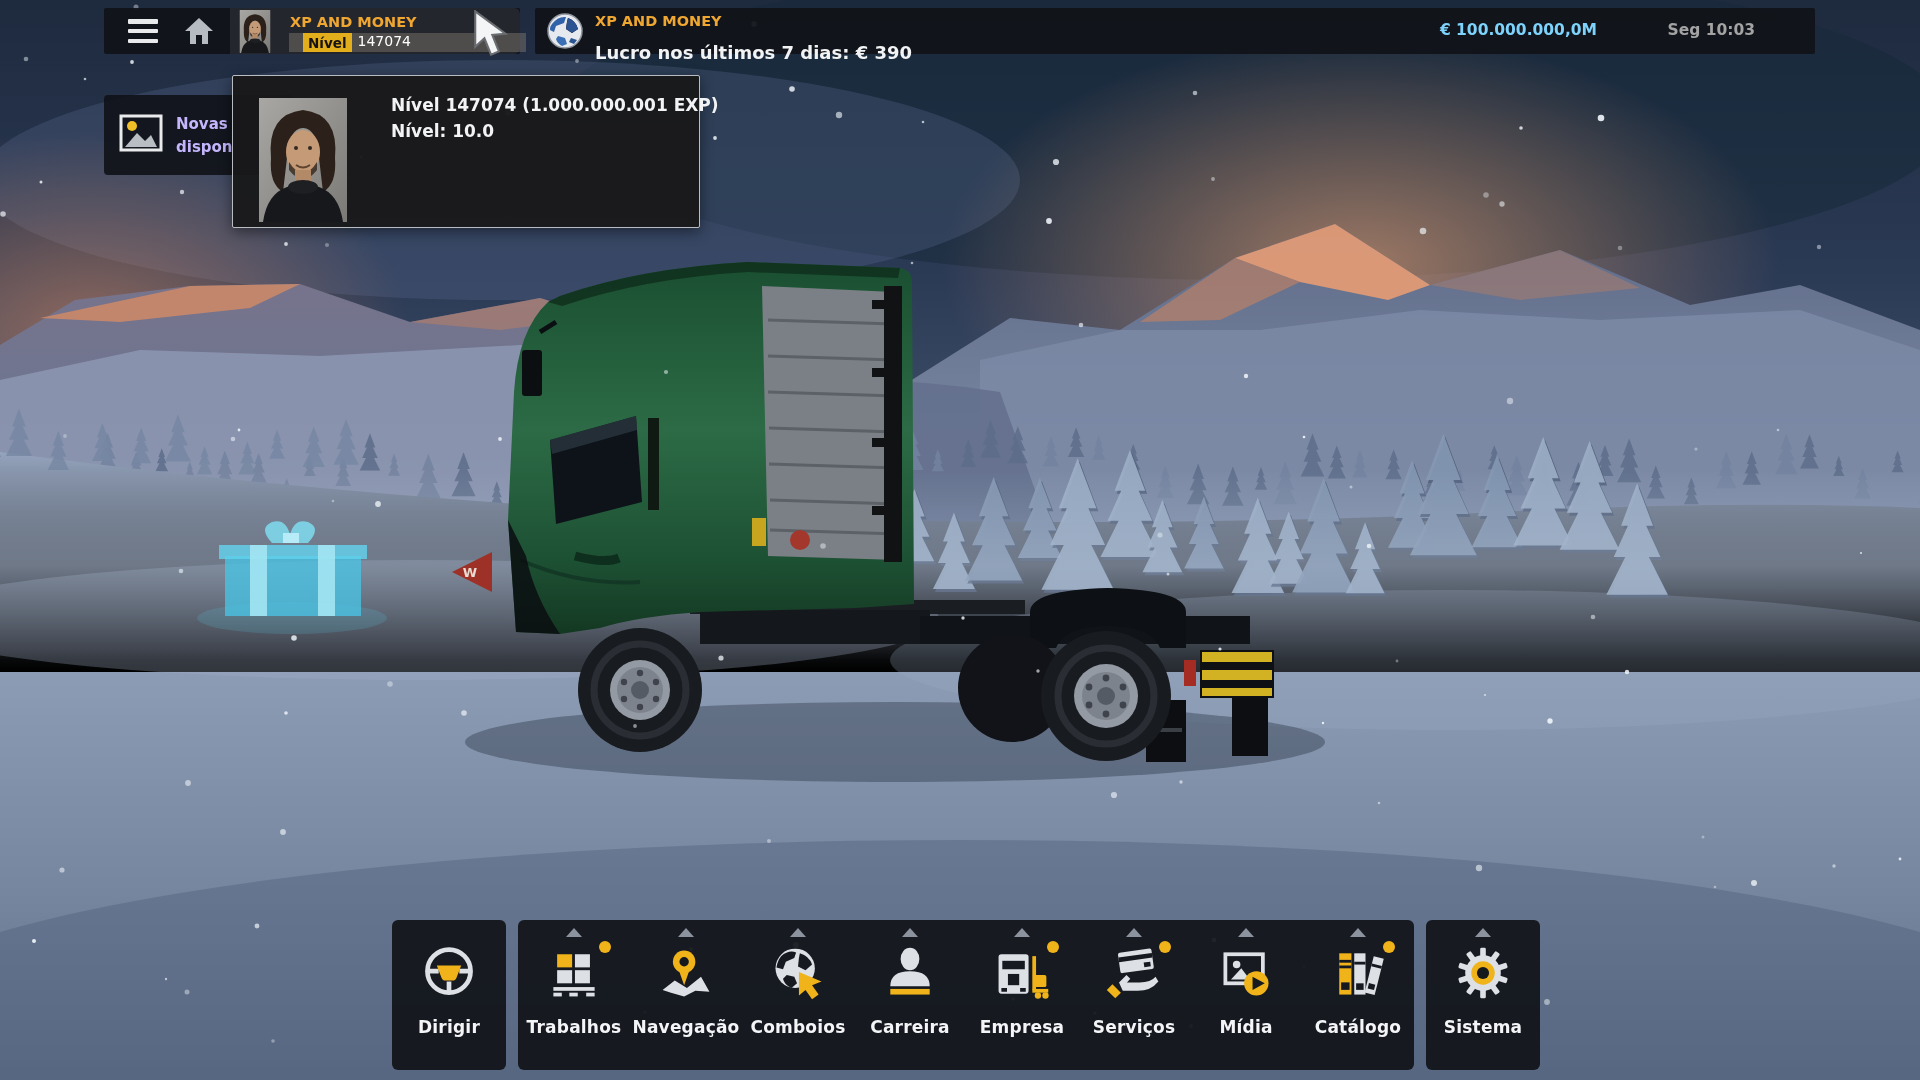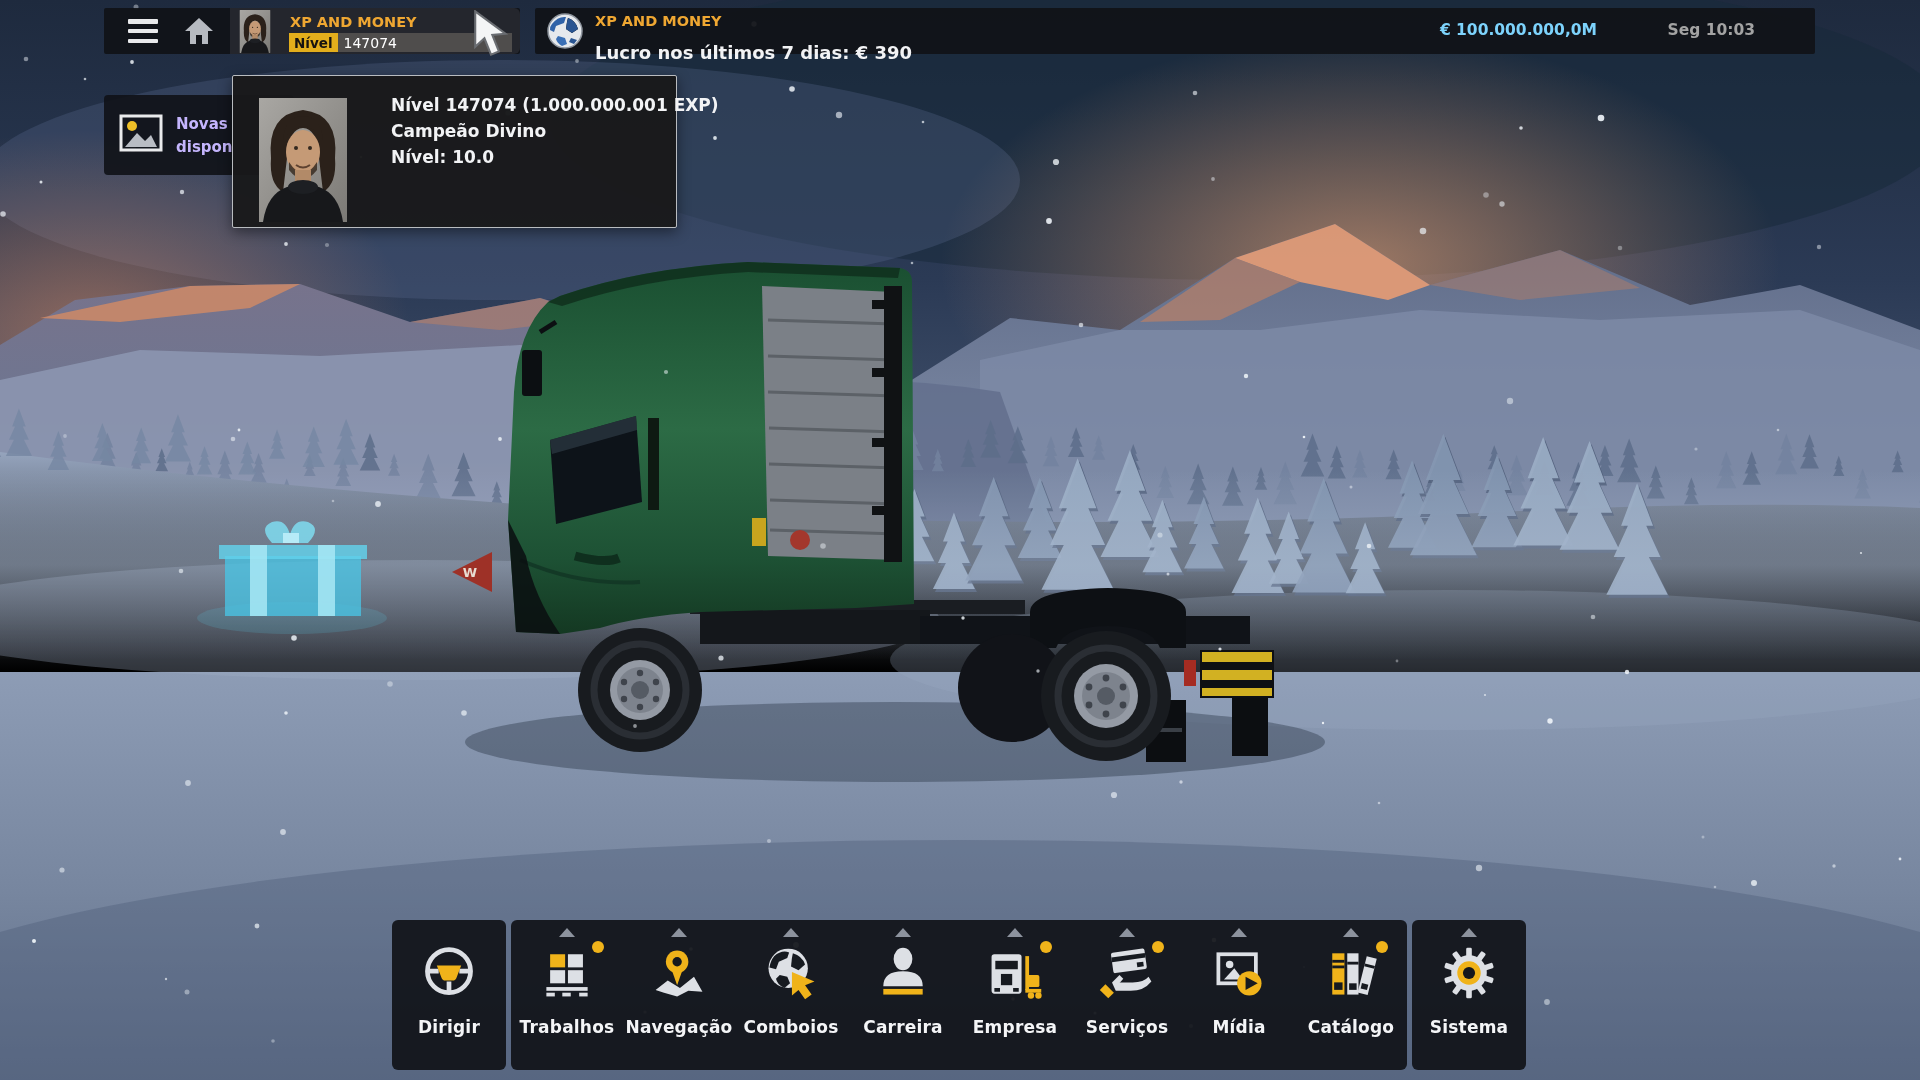--- a/index.html
+++ b/index.html
@@ -12,21 +12,21 @@
   #bar1{left:104px;top:8px;width:416px;height:46px;z-index:30;}
   #profile-panel{position:absolute;left:126px;top:0;width:290px;height:46px;
       background:rgba(82,82,88,.30);border-radius:0 6px 6px 0;}
   #hamburger{position:absolute;left:24px;top:11px;width:30px;height:24px;display:flex;
       flex-direction:column;justify-content:space-between;cursor:pointer;}
   #hamburger span{display:block;height:4.5px;background:#e9eaec;border-radius:1px;}
   #home-btn{position:absolute;left:80px;top:9px;width:30px;height:28px;}
   #avatar-sm{position:absolute;left:134px;top:2px;width:34px;height:43px;overflow:hidden;border-radius:2px;}
   #profile-name{position:absolute;left:186px;top:6px;font-size:14.5px;font-weight:700;color:#efa732;}
   #level-row{position:absolute;left:185px;top:25px;width:223px;height:19px;
-      background:rgba(128,122,110,.48);display:flex;align-items:center;}
+      background:rgba(128,122,110,.48);display:flex;align-items:flex-start;padding-left:14px;}
   #level-badge{background:#e3ae1c;color:#161310;font-weight:700;font-size:13.5px;
       padding:0 5px;height:100%;display:flex;align-items:center;}
   #level-value{color:#fff;font-weight:400;font-size:14px;padding-left:6px;}
 
   
   #bar2{left:535px;top:8px;width:1280px;height:46px;z-index:25;}
   #globe-econ{position:absolute;left:11px;top:4px;width:38px;height:38px;}
   #company-name{position:absolute;left:60px;top:5px;font-size:14.5px;font-weight:700;color:#efa732;}
   #company-profit{position:absolute;left:60px;top:34px;font-size:18px;font-weight:600;color:#f2f3f5;}
   #money{position:absolute;right:218px;top:13px;font-size:15.5px;font-weight:700;color:#7dd3fc;}
@@ -34,30 +34,30 @@
 
   
   #notification{left:104px;top:95px;width:190px;height:80px;z-index:20;border-radius:4px;
       background:rgba(16,18,23,.90);}
   #notif-icon{position:absolute;left:15px;top:19px;}
   #notif-text{position:absolute;left:72px;top:18px;font-size:15px;font-weight:600;
       color:#c4b5fd;line-height:23px;}
 
   
   #tooltip{left:232px;top:75px;width:443px;height:151px;z-index:40;border-radius:2px;
-      background:rgba(25,25,26,.96);border:1px solid #b9bcc0;box-shadow:0 4px 14px rgba(0,0,0,.45);}
+      background:rgba(25,25,26,.96);border:1px solid #b9bcc0;box-shadow:0 4px 14px rgba(0,0,0,.45);padding-left:23px;}
   #tooltip-photo{position:absolute;left:26px;top:22px;width:88px;height:124px;overflow:hidden;}
   #tooltip-text{position:absolute;left:158px;top:16px;font-size:17px;font-weight:600;
       color:#f2f3f5;line-height:26px;white-space:nowrap;}
 
   
   #cursor{position:absolute;left:472px;top:10px;z-index:60;}
 
   
-  #menu{position:absolute;left:392px;top:920px;height:150px;display:flex;gap:5px;z-index:30;}
+  #menu{position:absolute;left:392px;top:920px;height:150px;display:flex;gap:12px;z-index:30;}
   .mblock{background:rgba(17,19,25,.93);border-radius:6px;display:flex;}
   .menu-item{width:112px;display:flex;flex-direction:column;align-items:center;
       position:relative;padding-top:8px;cursor:pointer;}
   .menu-item.single{width:114px;}
   .up-arrow{width:0;height:0;border-left:8px solid transparent;border-right:8px solid transparent;
       border-bottom:9px solid #8d939e;margin-bottom:4px;}
   .up-arrow.hide{visibility:hidden;}
   .mi-icon{height:64px;display:flex;align-items:center;justify-content:center;}
   .mi-label{margin-top:12px;font-size:17px;font-weight:700;color:#f4f5f7;letter-spacing:.2px;}
   .dot{position:absolute;top:21px;right:19px;width:12px;height:12px;border-radius:50%;
@@ -516,21 +516,20 @@
         <circle cx="37" cy="50" r="2" fill="#33281f"></circle>
           <circle cx="51" cy="50" r="2" fill="#33281f"></circle>
         <rect x="36" y="72" width="16" height="18" fill="#b28a68"></rect>
         <path d="M4 124 Q8 96 28 89 L44 85 L60 89 Q80 96 84 124 Z" fill="#17181b"></path>
         <ellipse cx="44" cy="89" rx="15" ry="7" fill="#1d1f23"></ellipse>
       </g>
     </svg>
   </div>
   <div id="tooltip-text">
     <div>Nível 147074 (1.000.000.001 EXP)</div>
-    <div>Campeão Divino</div>
     <div>Nível: 10.0</div>
   </div>
 </div>
 
 <svg id="cursor" width="38" height="50" viewBox="0 0 28 38">
   <path d="M2 1 L2 28 L9 21.5 L14 34 L20 31.5 L15 19 L25 18 Z" fill="#f4f5f6" stroke="#6a6d72" stroke-width="1.6"></path>
 </svg>
 
 <div id="menu">
 

